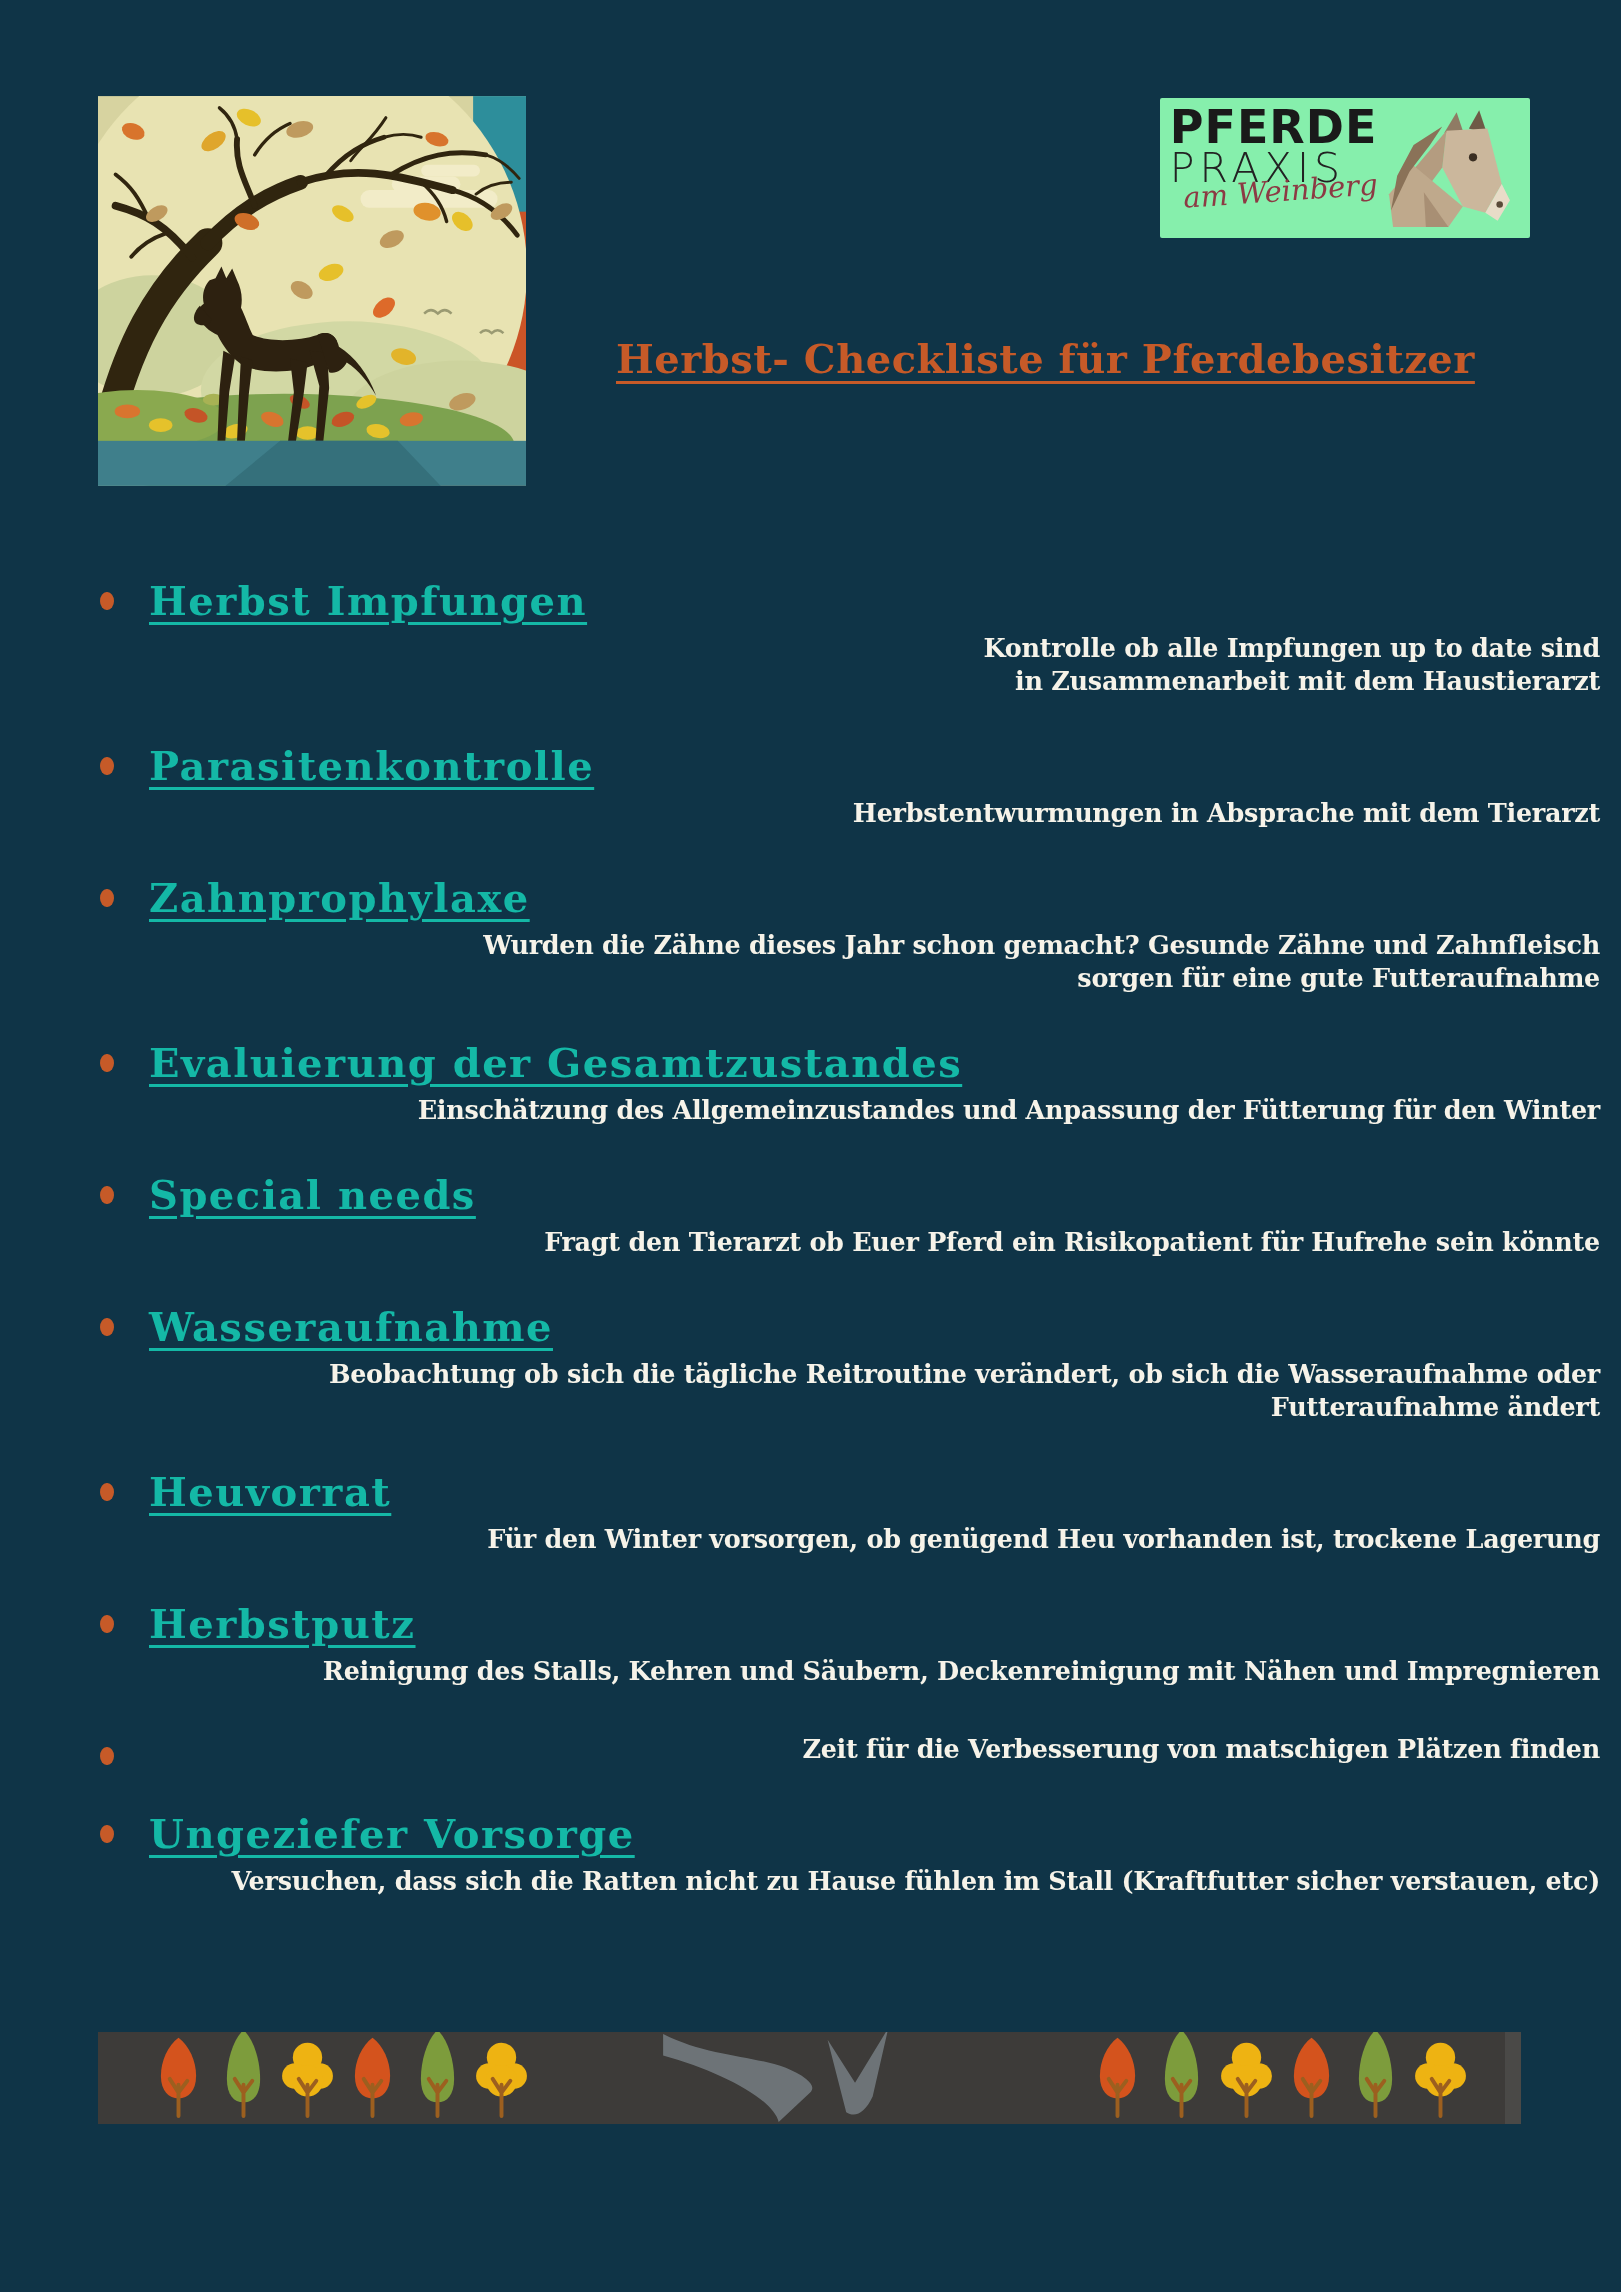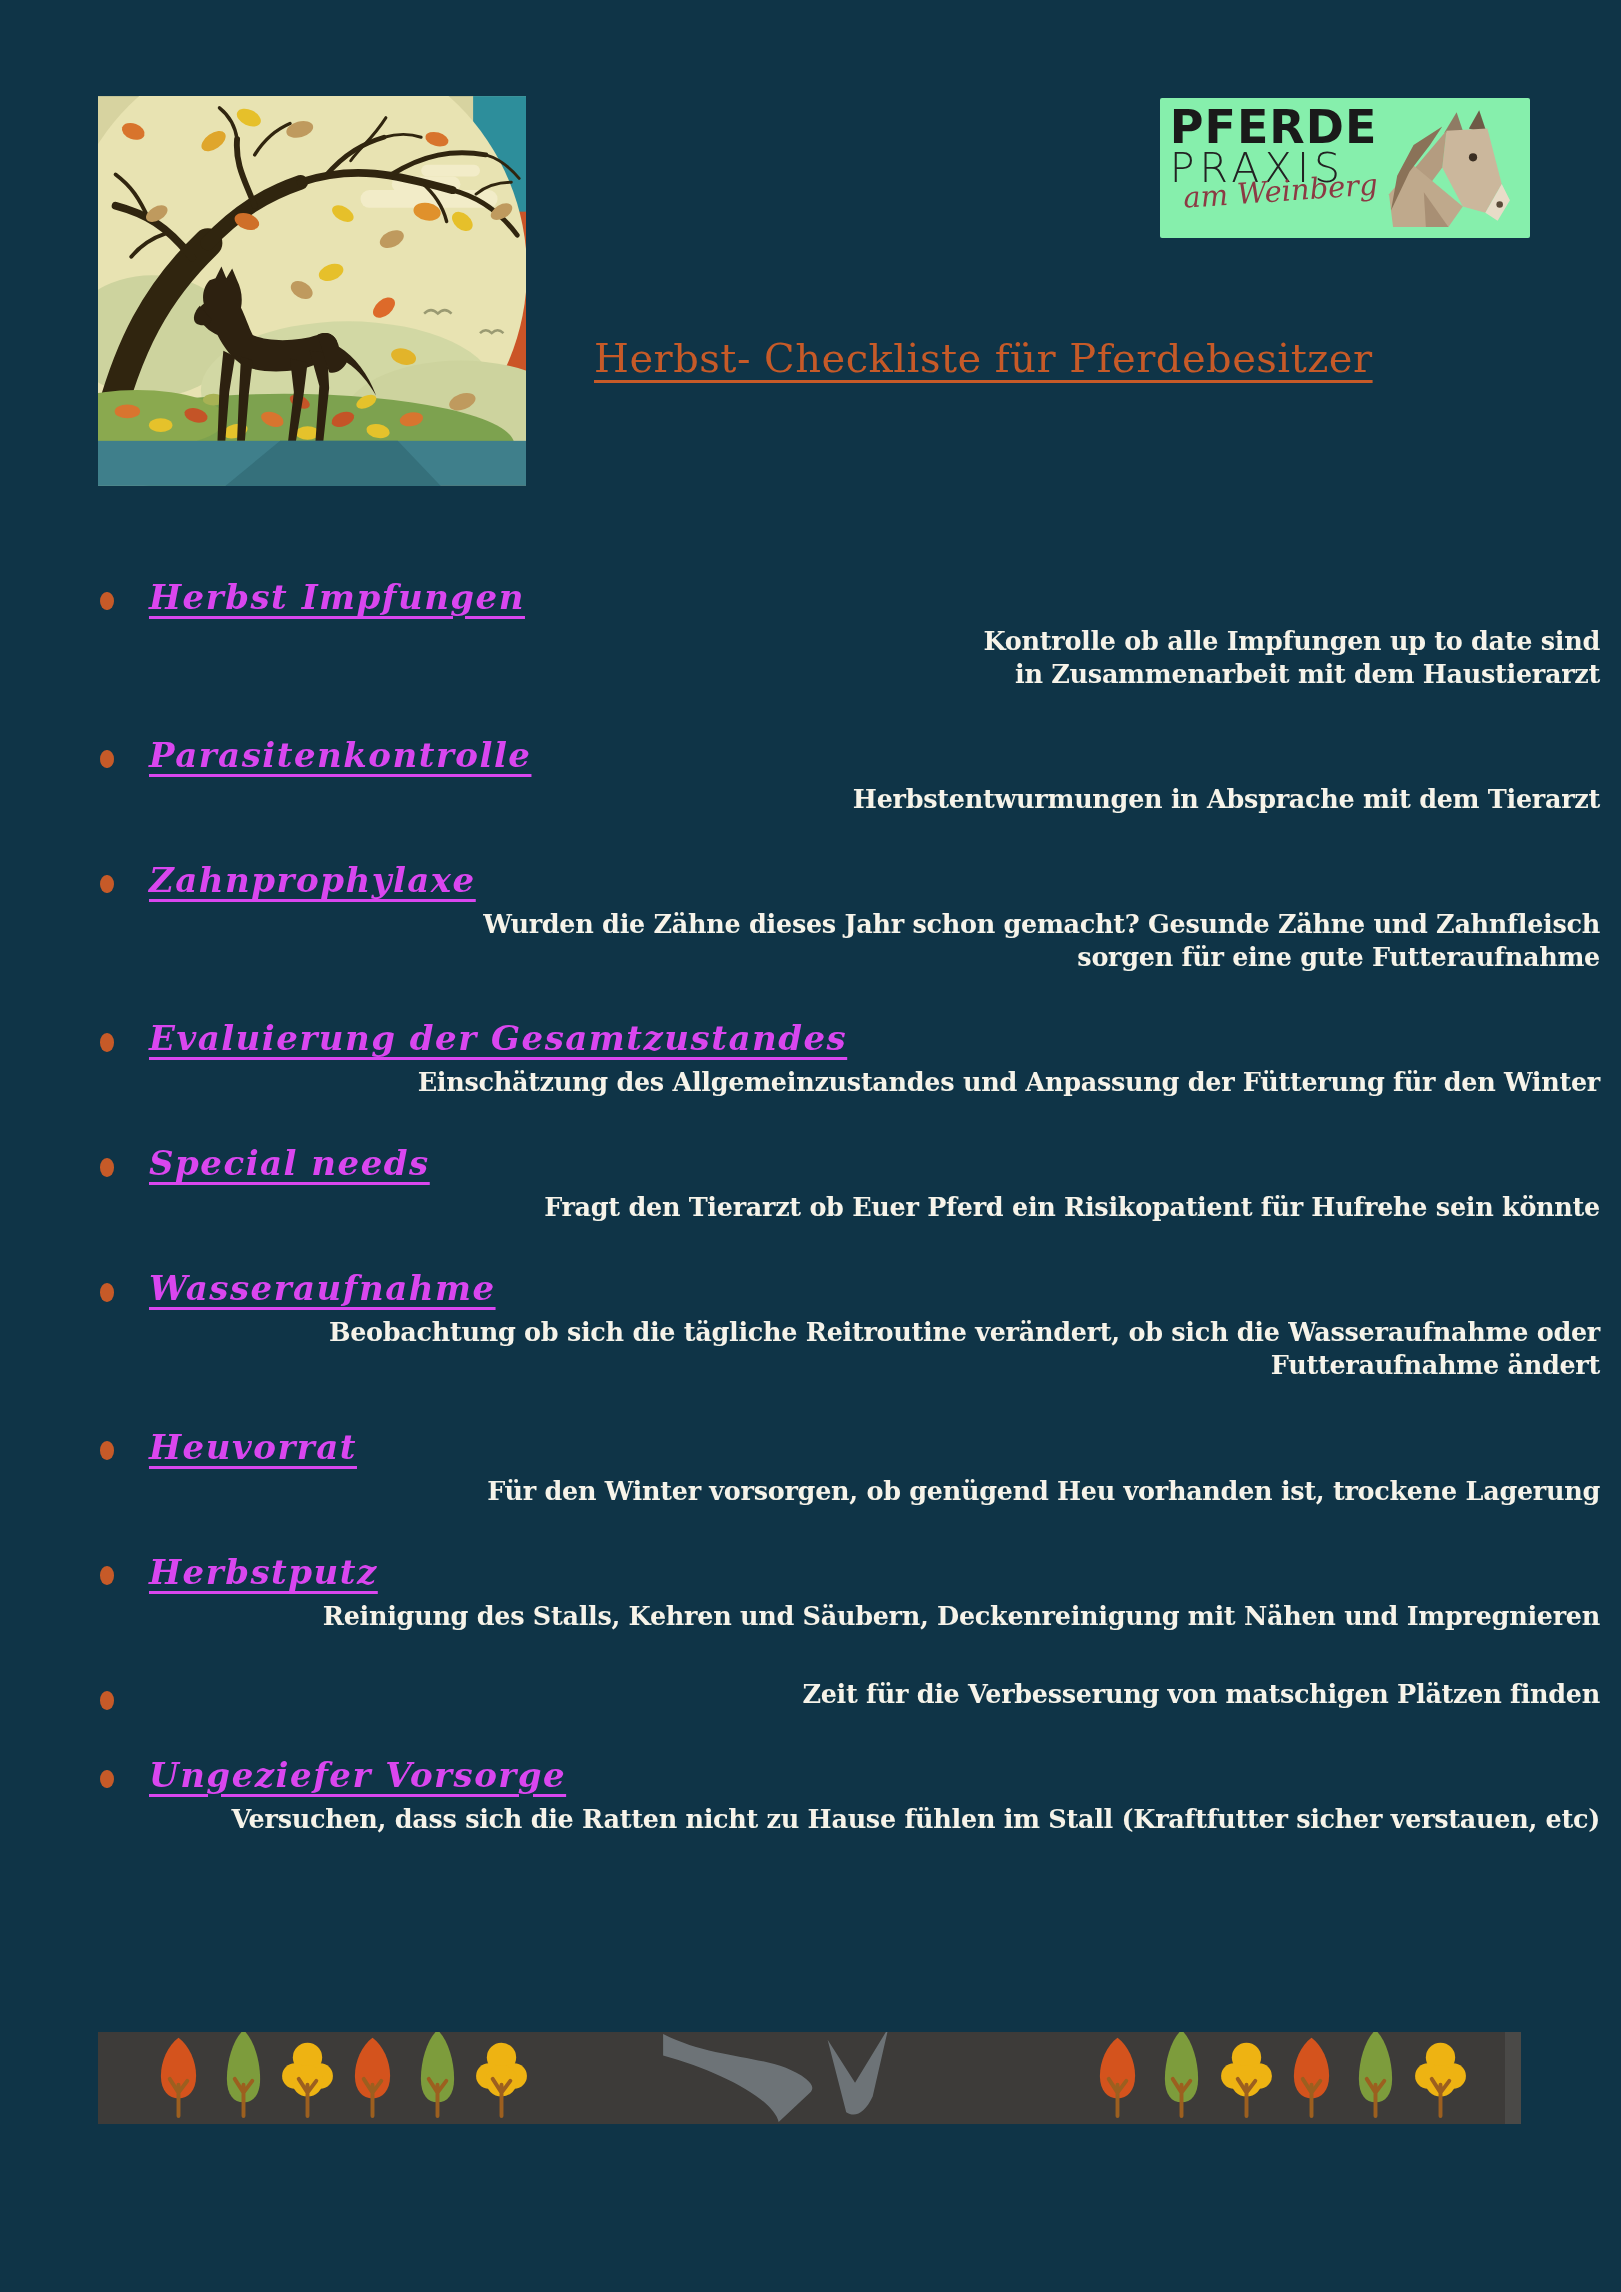--- a/index.html
+++ b/index.html
@@ -24,39 +24,39 @@
   .logo-line1{font-weight:800;font-size:46px;letter-spacing:1px;color:#1a1a1a;}
   .logo-line2{font-weight:300;font-size:41px;letter-spacing:4.9px;color:#222;margin-top:-2px;}
   .logo-line3{
     font-family:"DejaVu Serif","Liberation Serif",serif;
     font-style:italic;font-size:29px;color:#8c3a44;margin-top:-11.8px;margin-left:13.7px;
     transform:rotate(-4deg);
   }
   .logo-horse{flex:1;display:flex;justify-content:flex-end;}
   
   .page-title{
-    position:absolute;left:594px;top:335px;margin:0;
-    color:#c65a28;font-size:40px;font-weight:normal;letter-spacing:0.5px;
+    position:absolute;left:616px;top:335px;margin:0;
+    color:#c65a28;font-size:40px;font-weight:bold;letter-spacing:0.5px;
     text-decoration:underline;text-decoration-thickness:2.9px;text-underline-offset:7.8px;
     white-space:nowrap;
   }
   
   .checklist{
     position:absolute;left:149px;top:578px;width:1451px;
     list-style:none;margin:0;padding:0;
   }
   .checklist li{position:relative;margin:0 0 45px 0;}
   .bullet{
     position:absolute;left:-49px;top:13.7px;width:13.7px;height:18.6px;
     background:#c65a28;border-radius:50%;
   }
   .item-title{
-    margin:0 0 7.8px 0;color:#d946ef;font-size:34px;font-weight:bold;letter-spacing:1.5px;
+    margin:0 0 7.8px 0;color:#14b8a6;font-size:40px;font-weight:bold;letter-spacing:1.5px;
     text-decoration:underline;text-decoration-thickness:2.9px;text-underline-offset:6.9px;
-    line-height:1.15;white-space:nowrap;font-style:italic;
+    line-height:1.15;white-space:nowrap;
   }
   .item-desc{
     margin:0;color:#f6f3e9;font-size:25.5px;font-weight:bold;letter-spacing:-0.3px;
     line-height:1.3;white-space:pre-line;text-align:right;
   }
   
   .banner{
     position:absolute;left:98px;top:2032px;width:1423px;height:92px;
     background:#3d3b39;display:flex;align-items:flex-end;justify-content:space-between;
     padding:0 55px;box-sizing:border-box;overflow:hidden;

